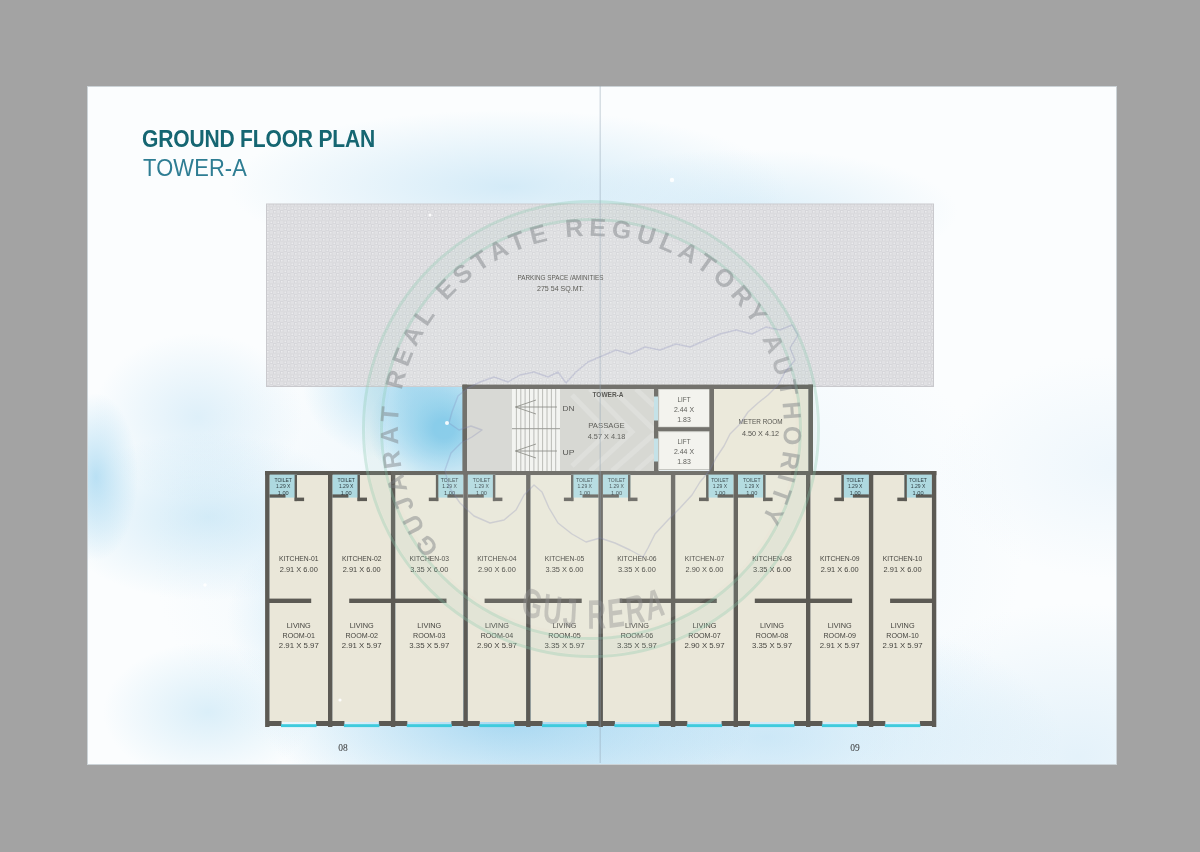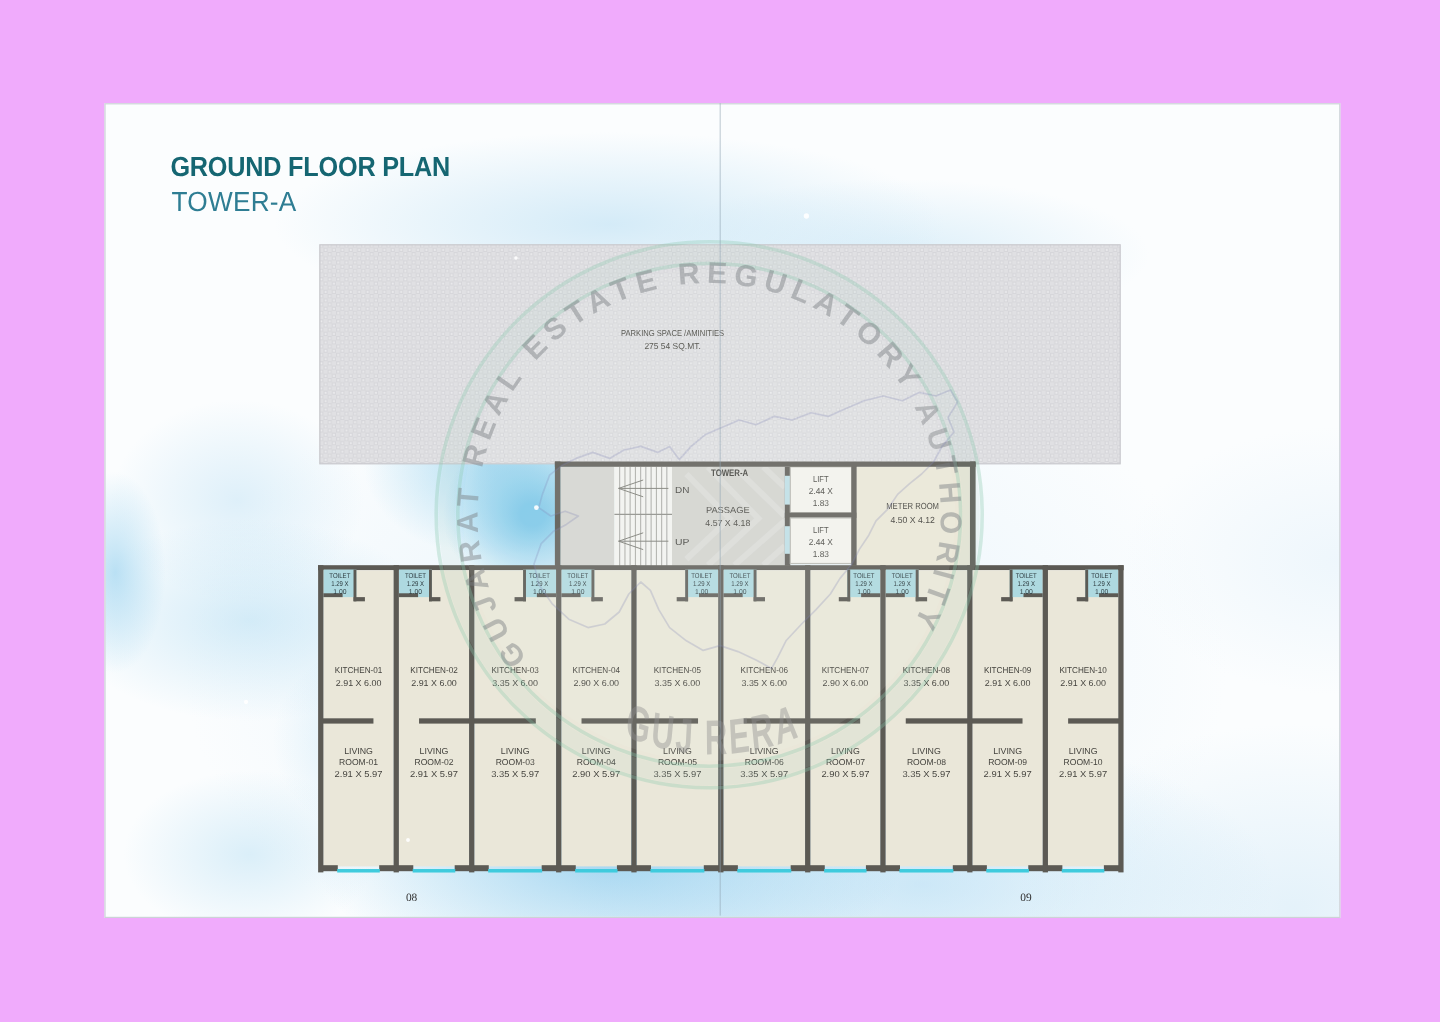--- a/index.html
+++ b/index.html
@@ -1,16 +1,16 @@
 <!DOCTYPE html>
 <html><head>
 <meta charset="utf-8">
 <style>
   html,body { margin:0; padding:0; }
-  .canvas { position:relative; width:1200px; height:852px; background:#f0abfc; overflow:hidden;
+  .canvas { position:relative; width:1200px; height:852px; background:#a3a3a3; overflow:hidden;
             font-family:"Liberation Sans", sans-serif; }
   .page { position:absolute; left:87px; top:86px; width:1028px; height:677px;
           border:1px solid #ccd3d7;
           background:
             radial-gradient(ellipse 85px 80px at 356px 342px, rgba(112,194,231,0.85) 12%, rgba(112,194,231,0) 88%),
             radial-gradient(ellipse 150px 110px at 320px 300px, rgba(150,210,238,0.7), rgba(150,210,238,0) 70%),
             radial-gradient(ellipse 230px 150px at 300px 530px, rgba(158,212,240,0.65), rgba(158,212,240,0) 70%),
             radial-gradient(ellipse 150px 100px at 120px 625px, rgba(165,215,240,0.38), rgba(165,215,240,0) 70%),
             radial-gradient(ellipse 350px 150px at 420px 630px, rgba(148,207,238,0.8), rgba(148,207,238,0) 70%),
             radial-gradient(ellipse 60px 120px at 8px 390px, rgba(160,213,240,0.7), rgba(160,213,240,0) 70%),

